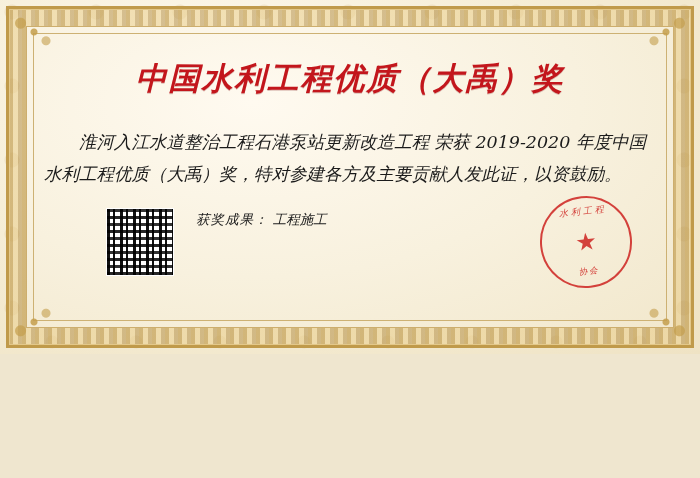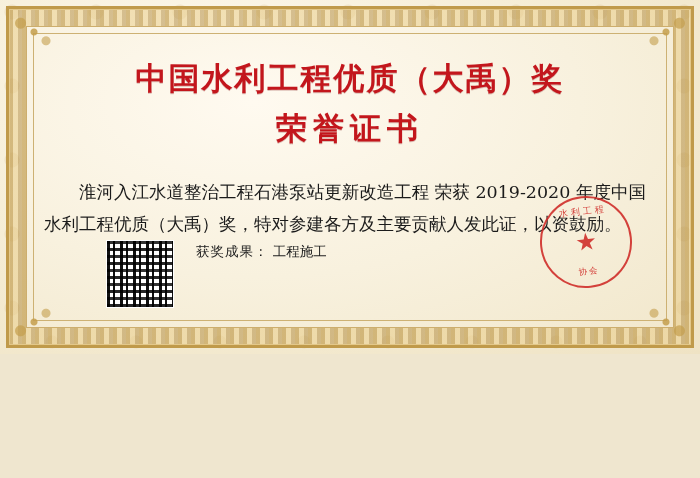--- a/index.html
+++ b/index.html
@@ -15,20 +15,21 @@
   }
 
   
   .certificate {
     position: relative;
     width: 700px;
     height: 354px;
     box-sizing: border-box;
     background:
       radial-gradient(ellipse at 30% 20%, #fdf8ec 0%, #f6eed7 45%, #efe3c4 100%);
+    font-style: italic;
   }
 
   
   .watermark {
     position: absolute;
     inset: 0;
     background-image:
       radial-gradient(circle at 12px 12px, rgba(197,160,92,0.16) 0 7px, rgba(197,160,92,0) 8px),
       radial-gradient(circle at 52px 46px, rgba(197,160,92,0.13) 0 6px, rgba(197,160,92,0) 7px);
     background-size: 84px 74px, 84px 74px;
@@ -108,20 +109,21 @@
     font-size: 17.5px;
     line-height: 32px;
     color: #1b1b1b;
     text-align: justify;
     text-indent: 2em;
   }
 
   
   .details-row {
     position: relative;
+    margin-top: 18px;
     display: flex;
     align-items: flex-start;
   }
   .qr {
     width: 66px;
     height: 66px;
     margin-left: 66px;
     flex: none;
     background-color: #ffffff;
     background-image:
@@ -199,21 +201,20 @@
 
   <div class="corner tl"></div>
   <div class="corner tr"></div>
   <div class="corner bl"></div>
   <div class="corner br"></div>
 
   <div class="content">
 
     <div class="title-main">中国水利工程优质（大禹）奖</div>
 
-    <div class="title-sub">荣誉证书</div>
 
     <div class="body-text">淮河入江水道整治工程石港泵站更新改造工程 荣获 2019-2020 年度中国水利工程优质（大禹）奖，特对参建各方及主要贡献人发此证，以资鼓励。</div>
 
     <div class="details-row">
       <div class="qr"></div>
 
       <div class="detail-list">
         <div class="detail-line">
           <span class="detail-label">获奖成果：</span>
           <span class="detail-value">工程施工</span>

